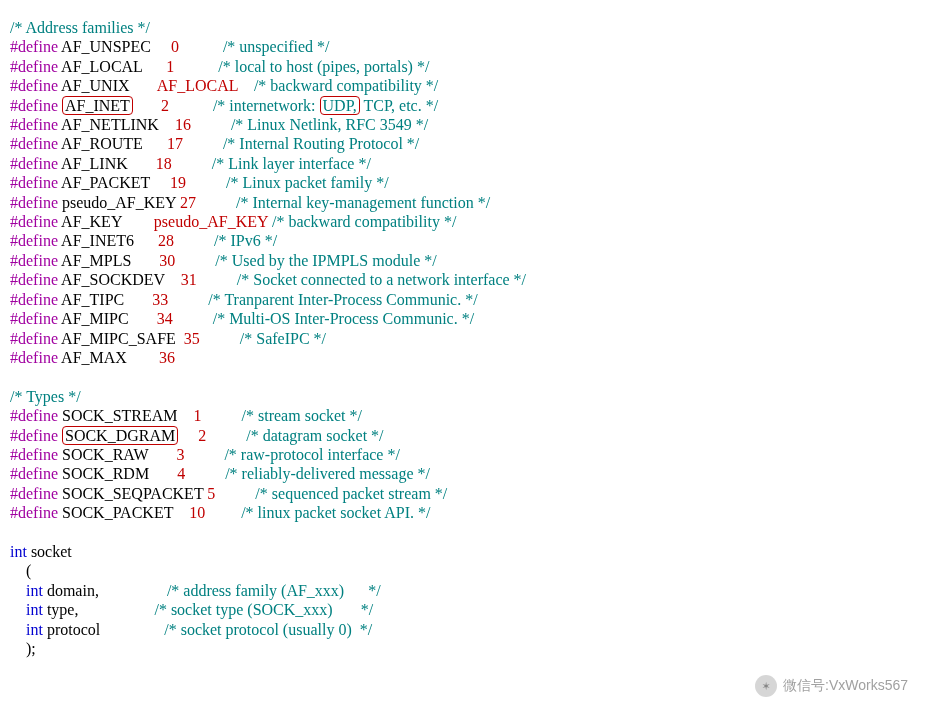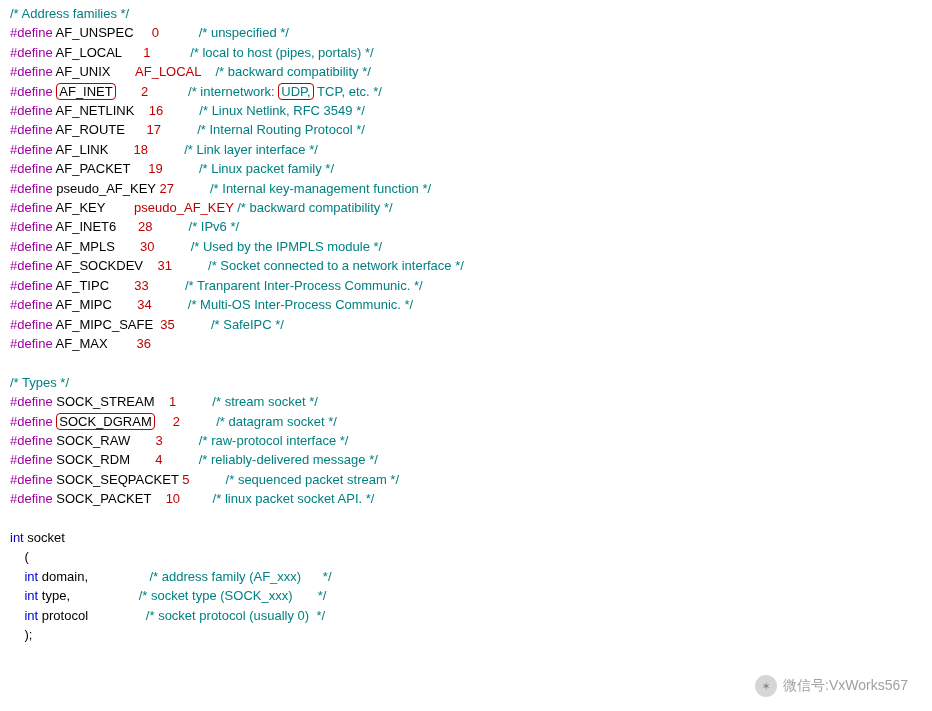--- a/index.html
+++ b/index.html
@@ -1,26 +1,26 @@
 <!DOCTYPE html>
 <html><head>
 <meta charset="utf-8">
 <style>
   html, body {
     margin: 0;
     padding: 0;
     background: #ffffff;
   }
   pre.code {
-    font-family: Liberation Sans, sans-serif;
-    font-size: 13px;
+    font-family: Liberation Serif, serif;
+    font-size: 16px;
     line-height: 19.4px;
     white-space: pre;
     margin: 0;
-    padding: 4px 10px;
+    padding: 18px 10px;
     color: #000000;
   }
   .cmt { color: #008080; }      
   .mac { color: #a000a0; }      
   .nam { color: #000000; }      
   .val { color: #c00000; }      
   .kw  { color: #0000d0; }      
   .box { border: 1.5px solid #c00000; border-radius: 4px; padding: 0px 2px; }
   .watermark {
     position: fixed;

